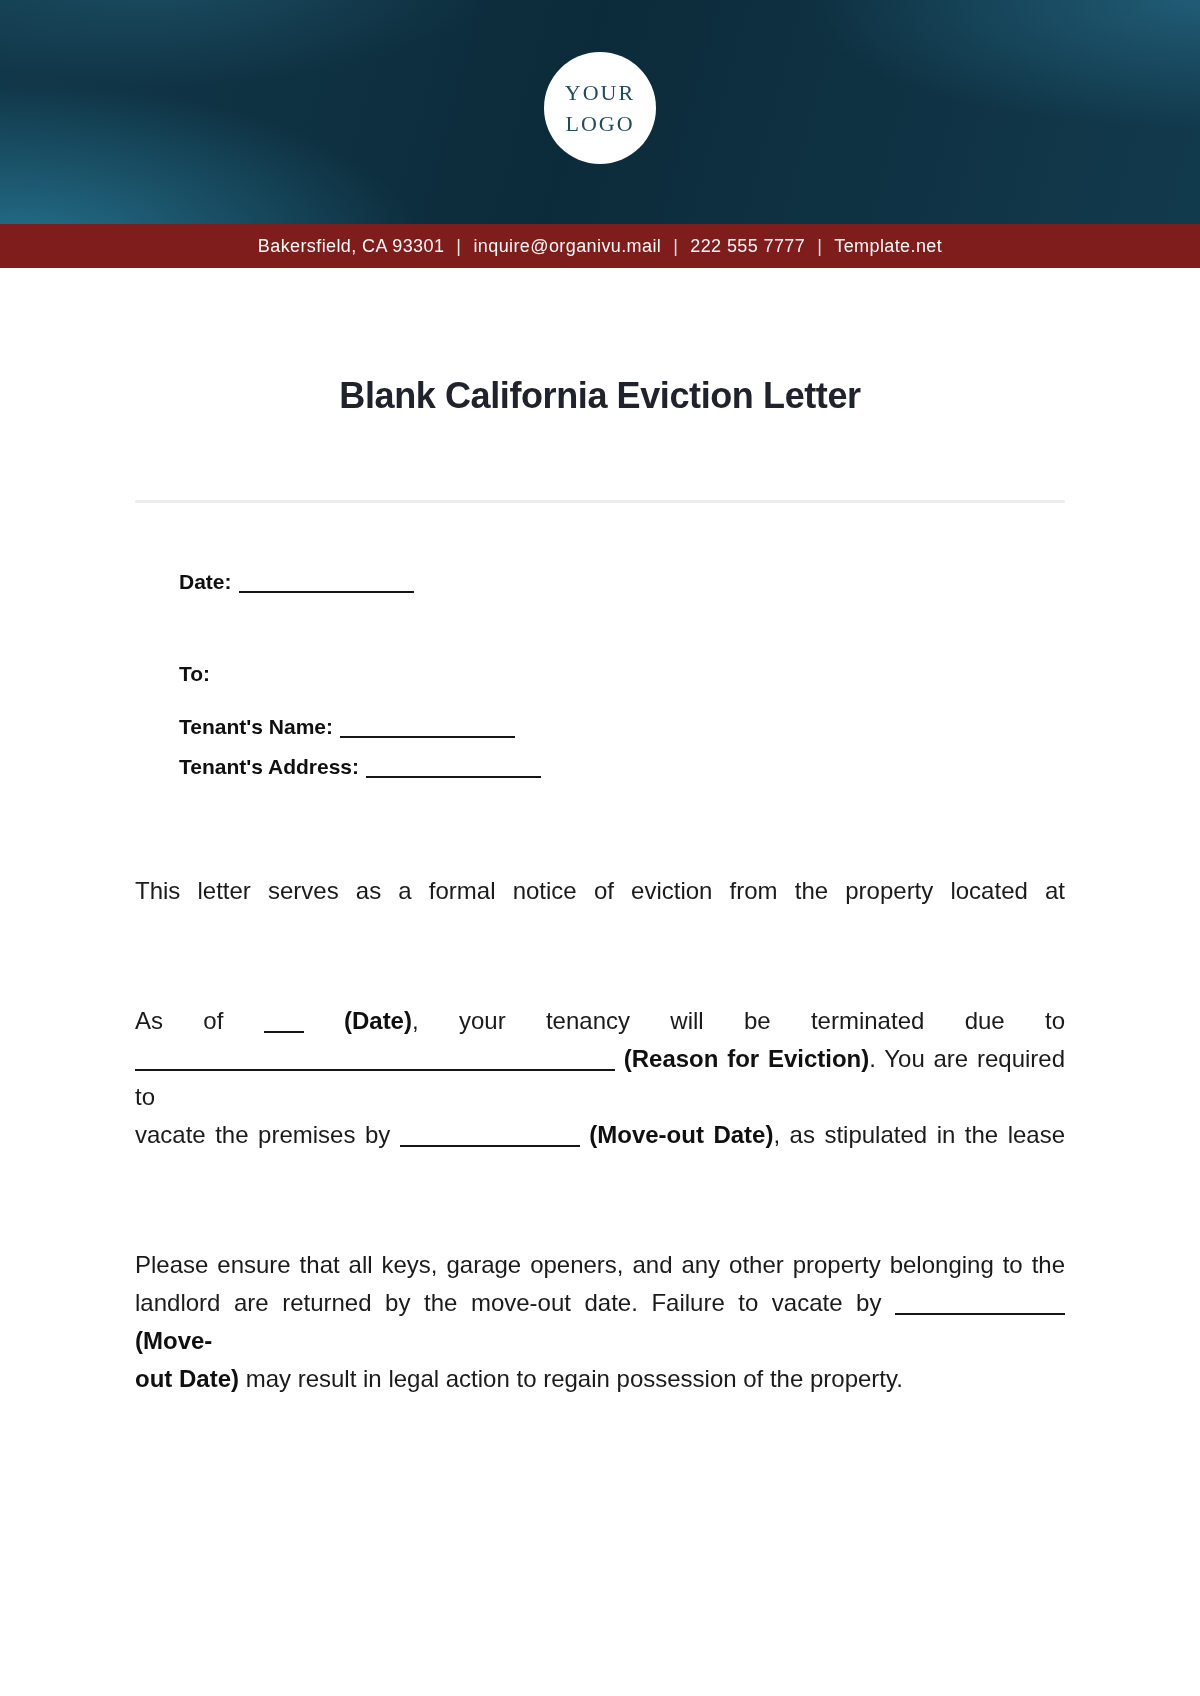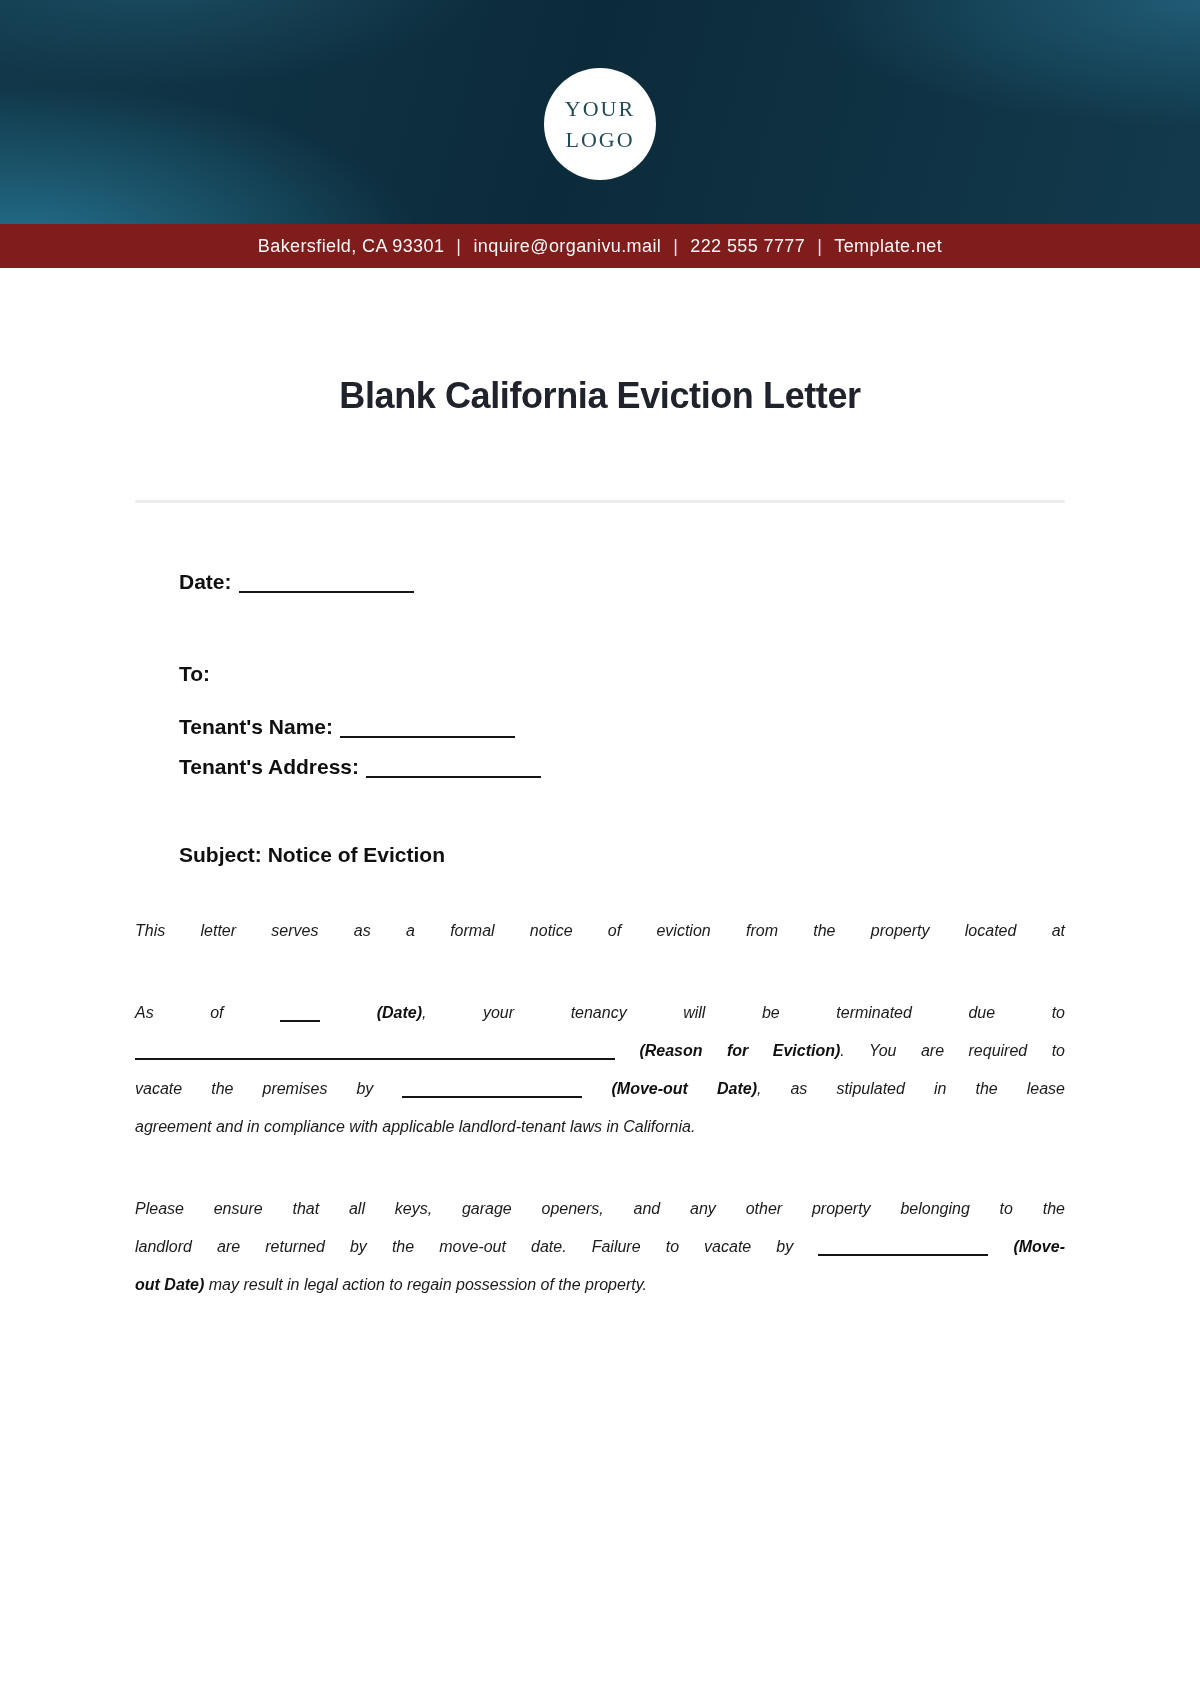--- a/index.html
+++ b/index.html
@@ -11,21 +11,21 @@
   
   .hero{
     height:224px;position:relative;
     background:
       radial-gradient(60% 130% at 2% 110%, rgba(56,168,205,0.50) 0%, rgba(56,168,205,0) 55%),
       radial-gradient(55% 95% at 100% 0%, rgba(52,140,175,0.42) 0%, rgba(52,140,175,0) 60%),
       radial-gradient(45% 80% at 14% -10%, rgba(55,130,160,0.30) 0%, rgba(55,130,160,0) 60%),
       linear-gradient(105deg, #11384a 0%, #0c2b3a 48%, #123a4d 100%);
   }
   .logo-circle{
-    position:absolute;left:50%;top:68px;transform:translateX(-50%);
+    position:absolute;left:50%;top:52px;transform:translateX(-50%);
     width:112px;height:112px;border-radius:50%;background:#ffffff;
     display:flex;align-items:center;justify-content:center;text-align:center;
   }
   .logo-text{
     font-family:"Liberation Serif","DejaVu Serif",serif;
     font-size:22px;line-height:31px;letter-spacing:2px;color:#254b57;
   }
   .logo-text span{display:block;}
   
   .contact-bar{
@@ -47,21 +47,21 @@
   .row-name{margin-top:27px;}
   .row-addr{margin-top:14px;}
   .row-subject{margin-top:62px;}
   .row-dear{margin-top:64px;font-weight:400;font-size:20px;color:#1b1b1b;line-height:26px;}
   .blank{
     display:inline-block;height:3px;border-bottom:2px solid #161616;
     vertical-align:-4px;
   }
   .frow .blank,.row-dear .blank{margin-left:7px;}
   .w175{width:175px;}
-  .para{margin-top:44px;font-size:16px;color:#1b1b1b;font-style:italic;}
+  .para{margin-top:92px;font-size:24px;color:#1b1b1b;}
   .line{line-height:38px;}
   .just{text-align:justify;text-align-last:justify;text-justify:inter-word;}
   .b{font-weight:700;color:#101010;}
 </style>
 </head>
 <body>
 
 <div class="page">
 
   <header class="hero">
@@ -98,34 +98,30 @@
     </div>
 
     <div class="frow row-name">
       <span>Tenant's Name:</span><span class="blank w175"></span>
     </div>
 
     <div class="frow row-addr">
       <span>Tenant's Address:</span><span class="blank w175"></span>
     </div>
 
-    <div class="frow row-subject">
-      <span>Subject: Notice of Eviction</span>
-    </div>
 
 
     <div id="paras">
         <div class="para">
           <div class="line just"><span>This letter serves as a formal notice of eviction from the property located at</span></div>
         </div>
         <div class="para">
           <div class="line just"><span>As of </span><span class="blank" style="width: 40px;"></span><span> </span><span class="b">(Date)</span><span>, your tenancy will be terminated due to</span></div>
           <div class="line just"><span class="blank" style="width: 480px;"></span><span> </span><span class="b">(Reason for Eviction)</span><span>. You are required to</span></div>
           <div class="line just"><span>vacate the premises by </span><span class="blank" style="width: 180px;"></span><span> </span><span class="b">(Move-out Date)</span><span>, as stipulated in the lease</span></div>
-          <div class="line"><span>agreement and in compliance with applicable landlord-tenant laws in California.</span></div>
         </div>
         <div class="para">
           <div class="line just"><span>Please ensure that all keys, garage openers, and any other property belonging to the</span></div>
           <div class="line just"><span>landlord are returned by the move-out date. Failure to vacate by </span><span class="blank" style="width: 170px;"></span><span> </span><span class="b">(Move-</span></div>
           <div class="line"><span class="b">out Date)</span><span> may result in legal action to regain possession of the property.</span></div>
         </div>
       </div>
 
   </main>
 </div>

